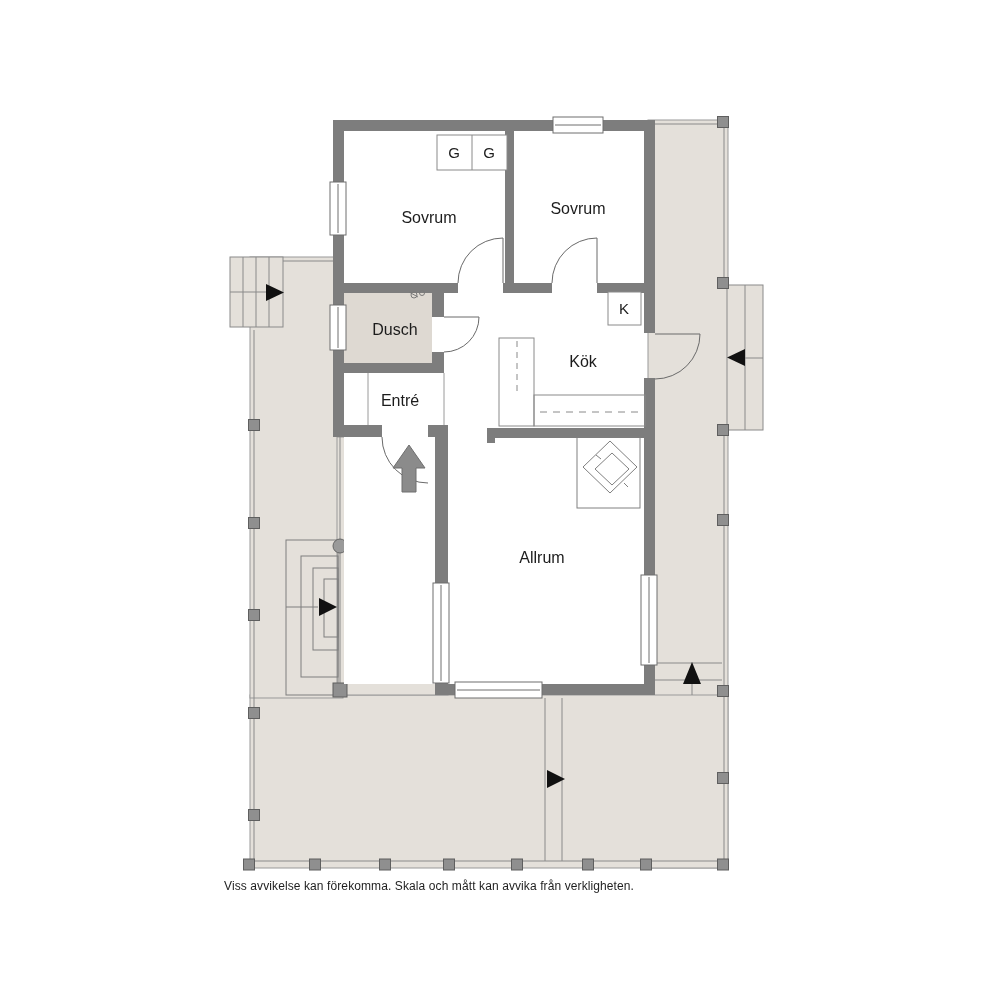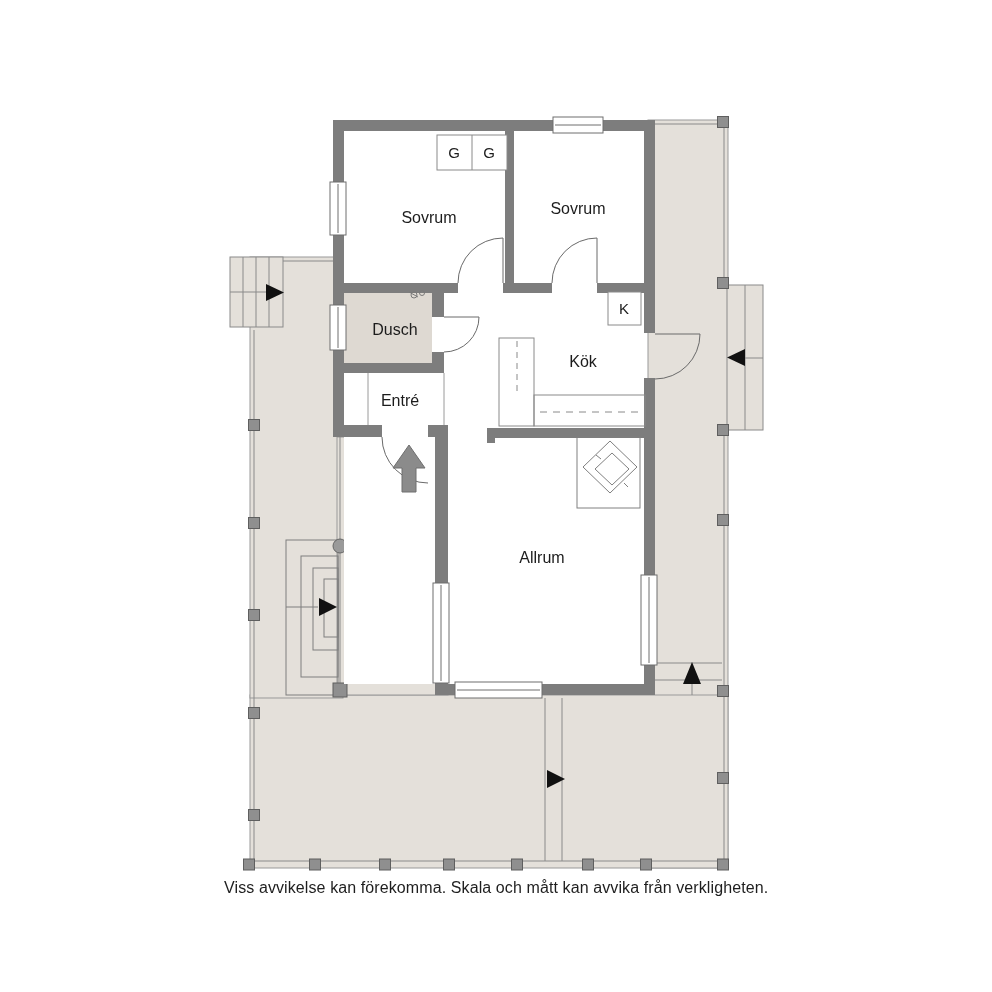--- a/index.html
+++ b/index.html
@@ -13,21 +13,21 @@
   .plan-svg{position:absolute;left:0;top:0;}
   .plan-svg text{
     font-family:"Liberation Sans",sans-serif;
     fill:#1c1c1c;
   }
   .room-label{font-size:16px;}
   .fixture-label{font-size:15px;}
   .disclaimer{
     position:absolute;
     left:224px;top:879px;
-    font-size:16px;
+    font-size:12px;
     color:#1e1e1e;
     letter-spacing:0.1px;
   }
 </style>
 </head>
 <body>
 
 <div class="canvas">
   <svg class="plan-svg" width="992" height="992" viewBox="0 0 992 992">
 

